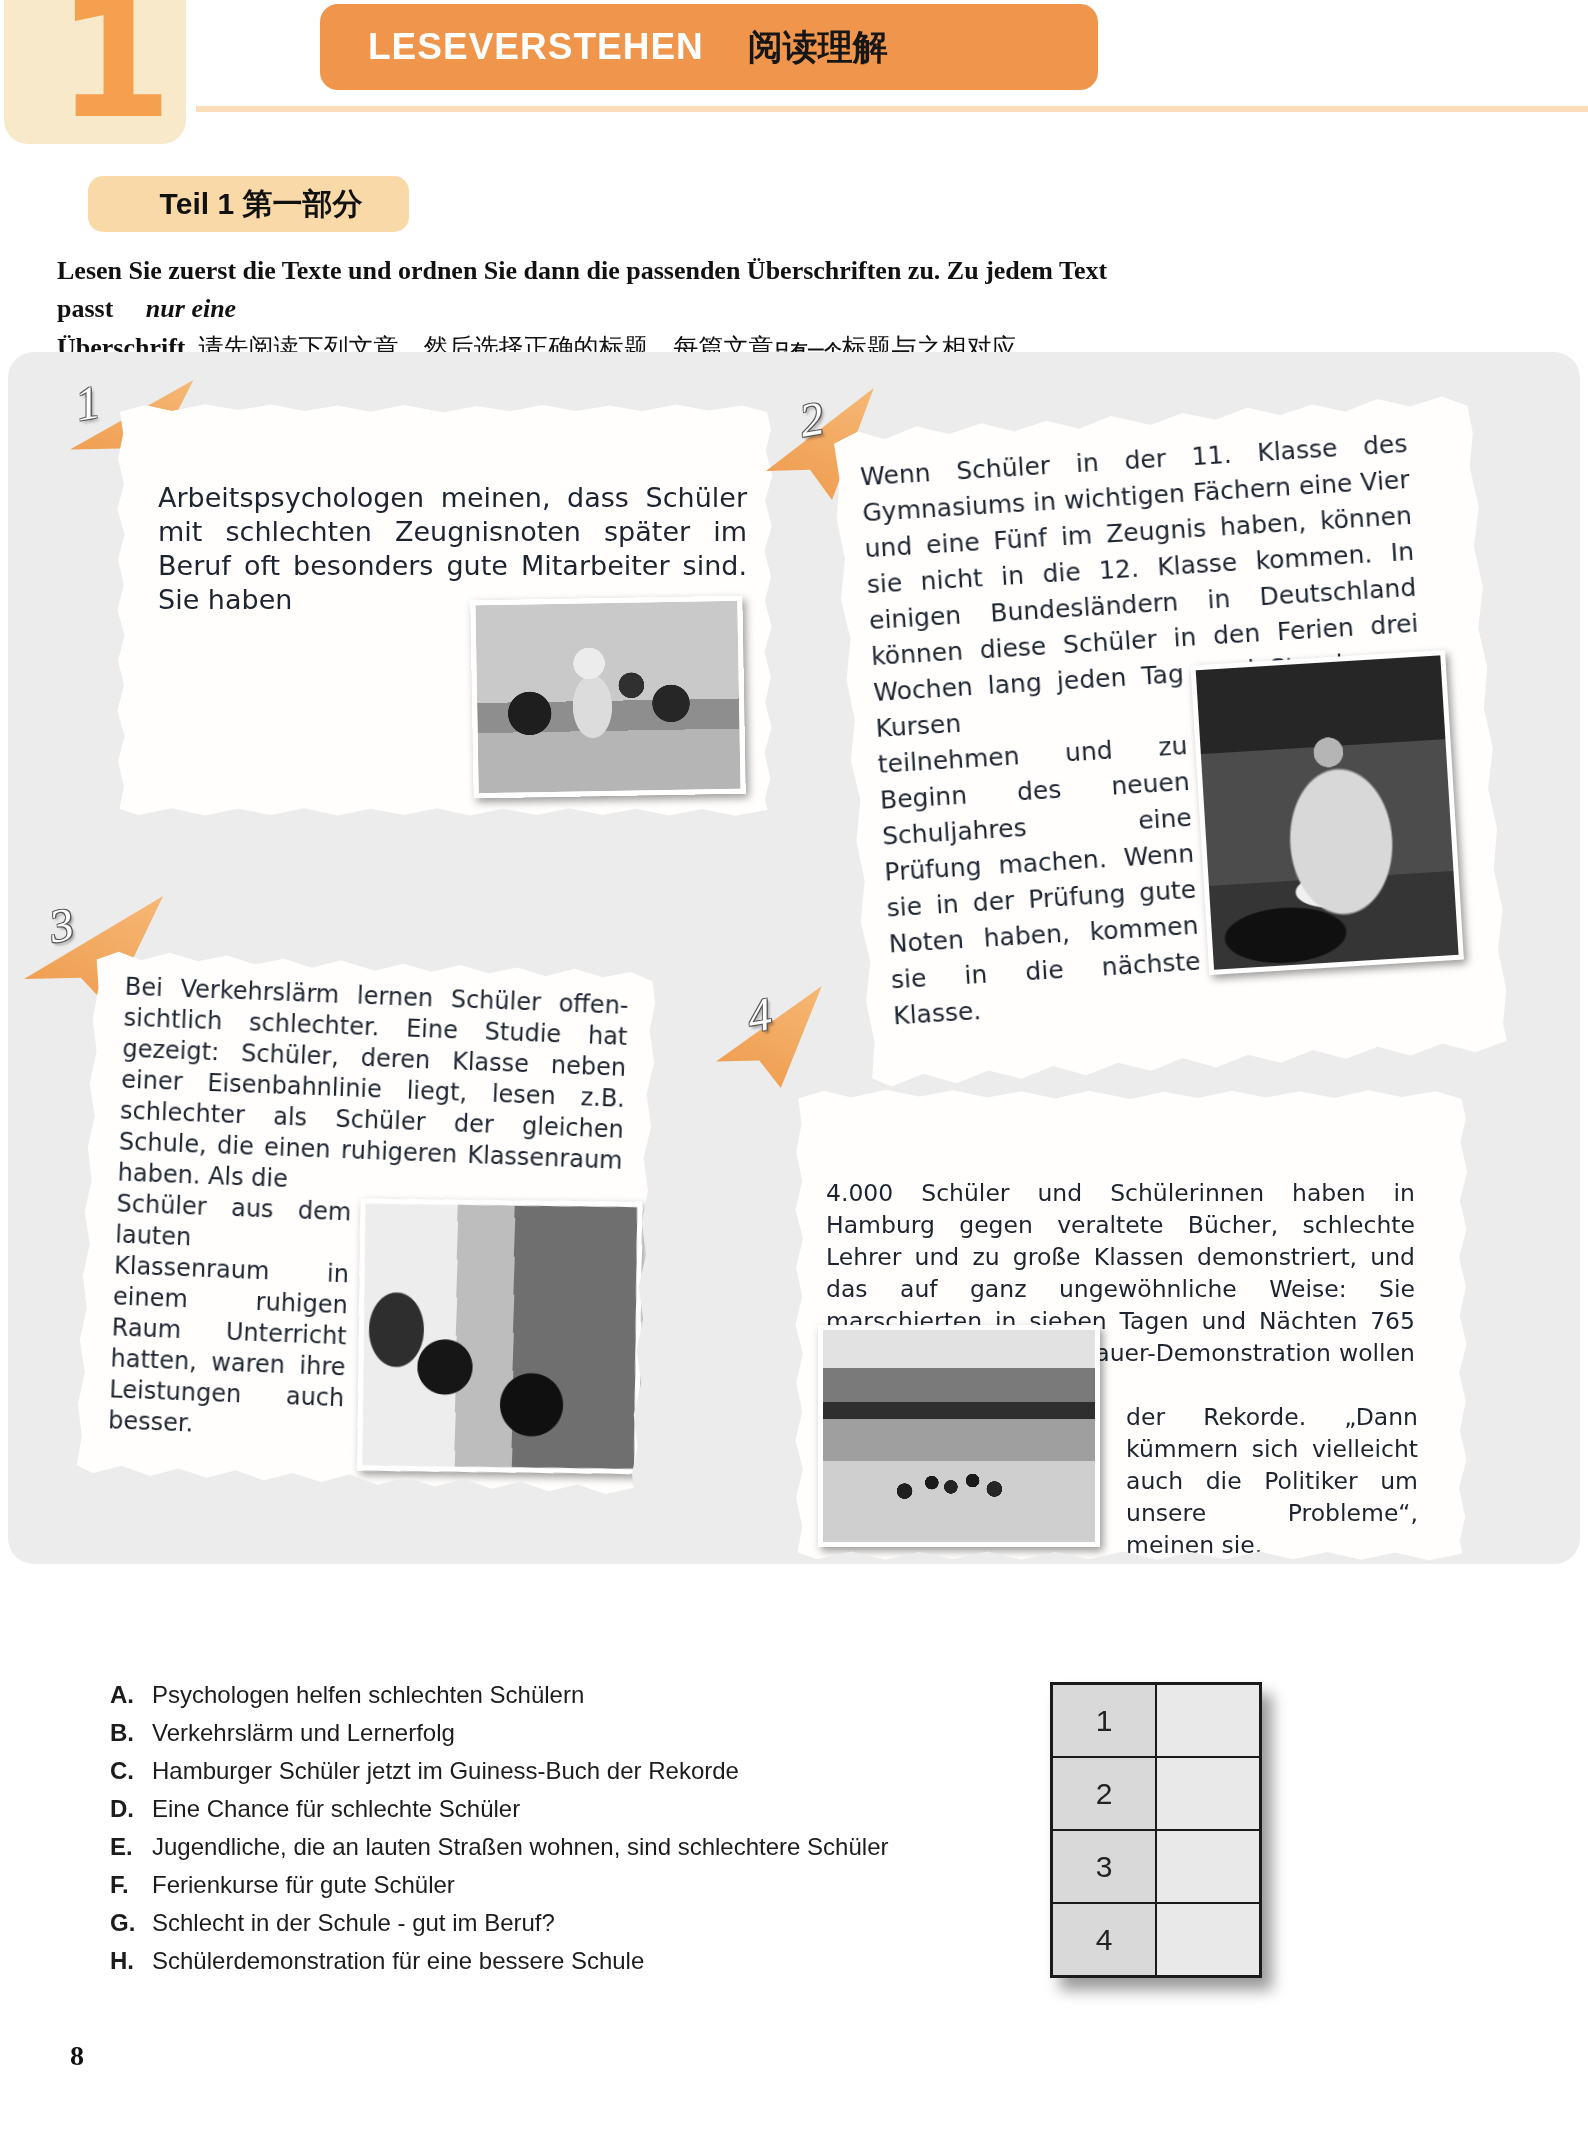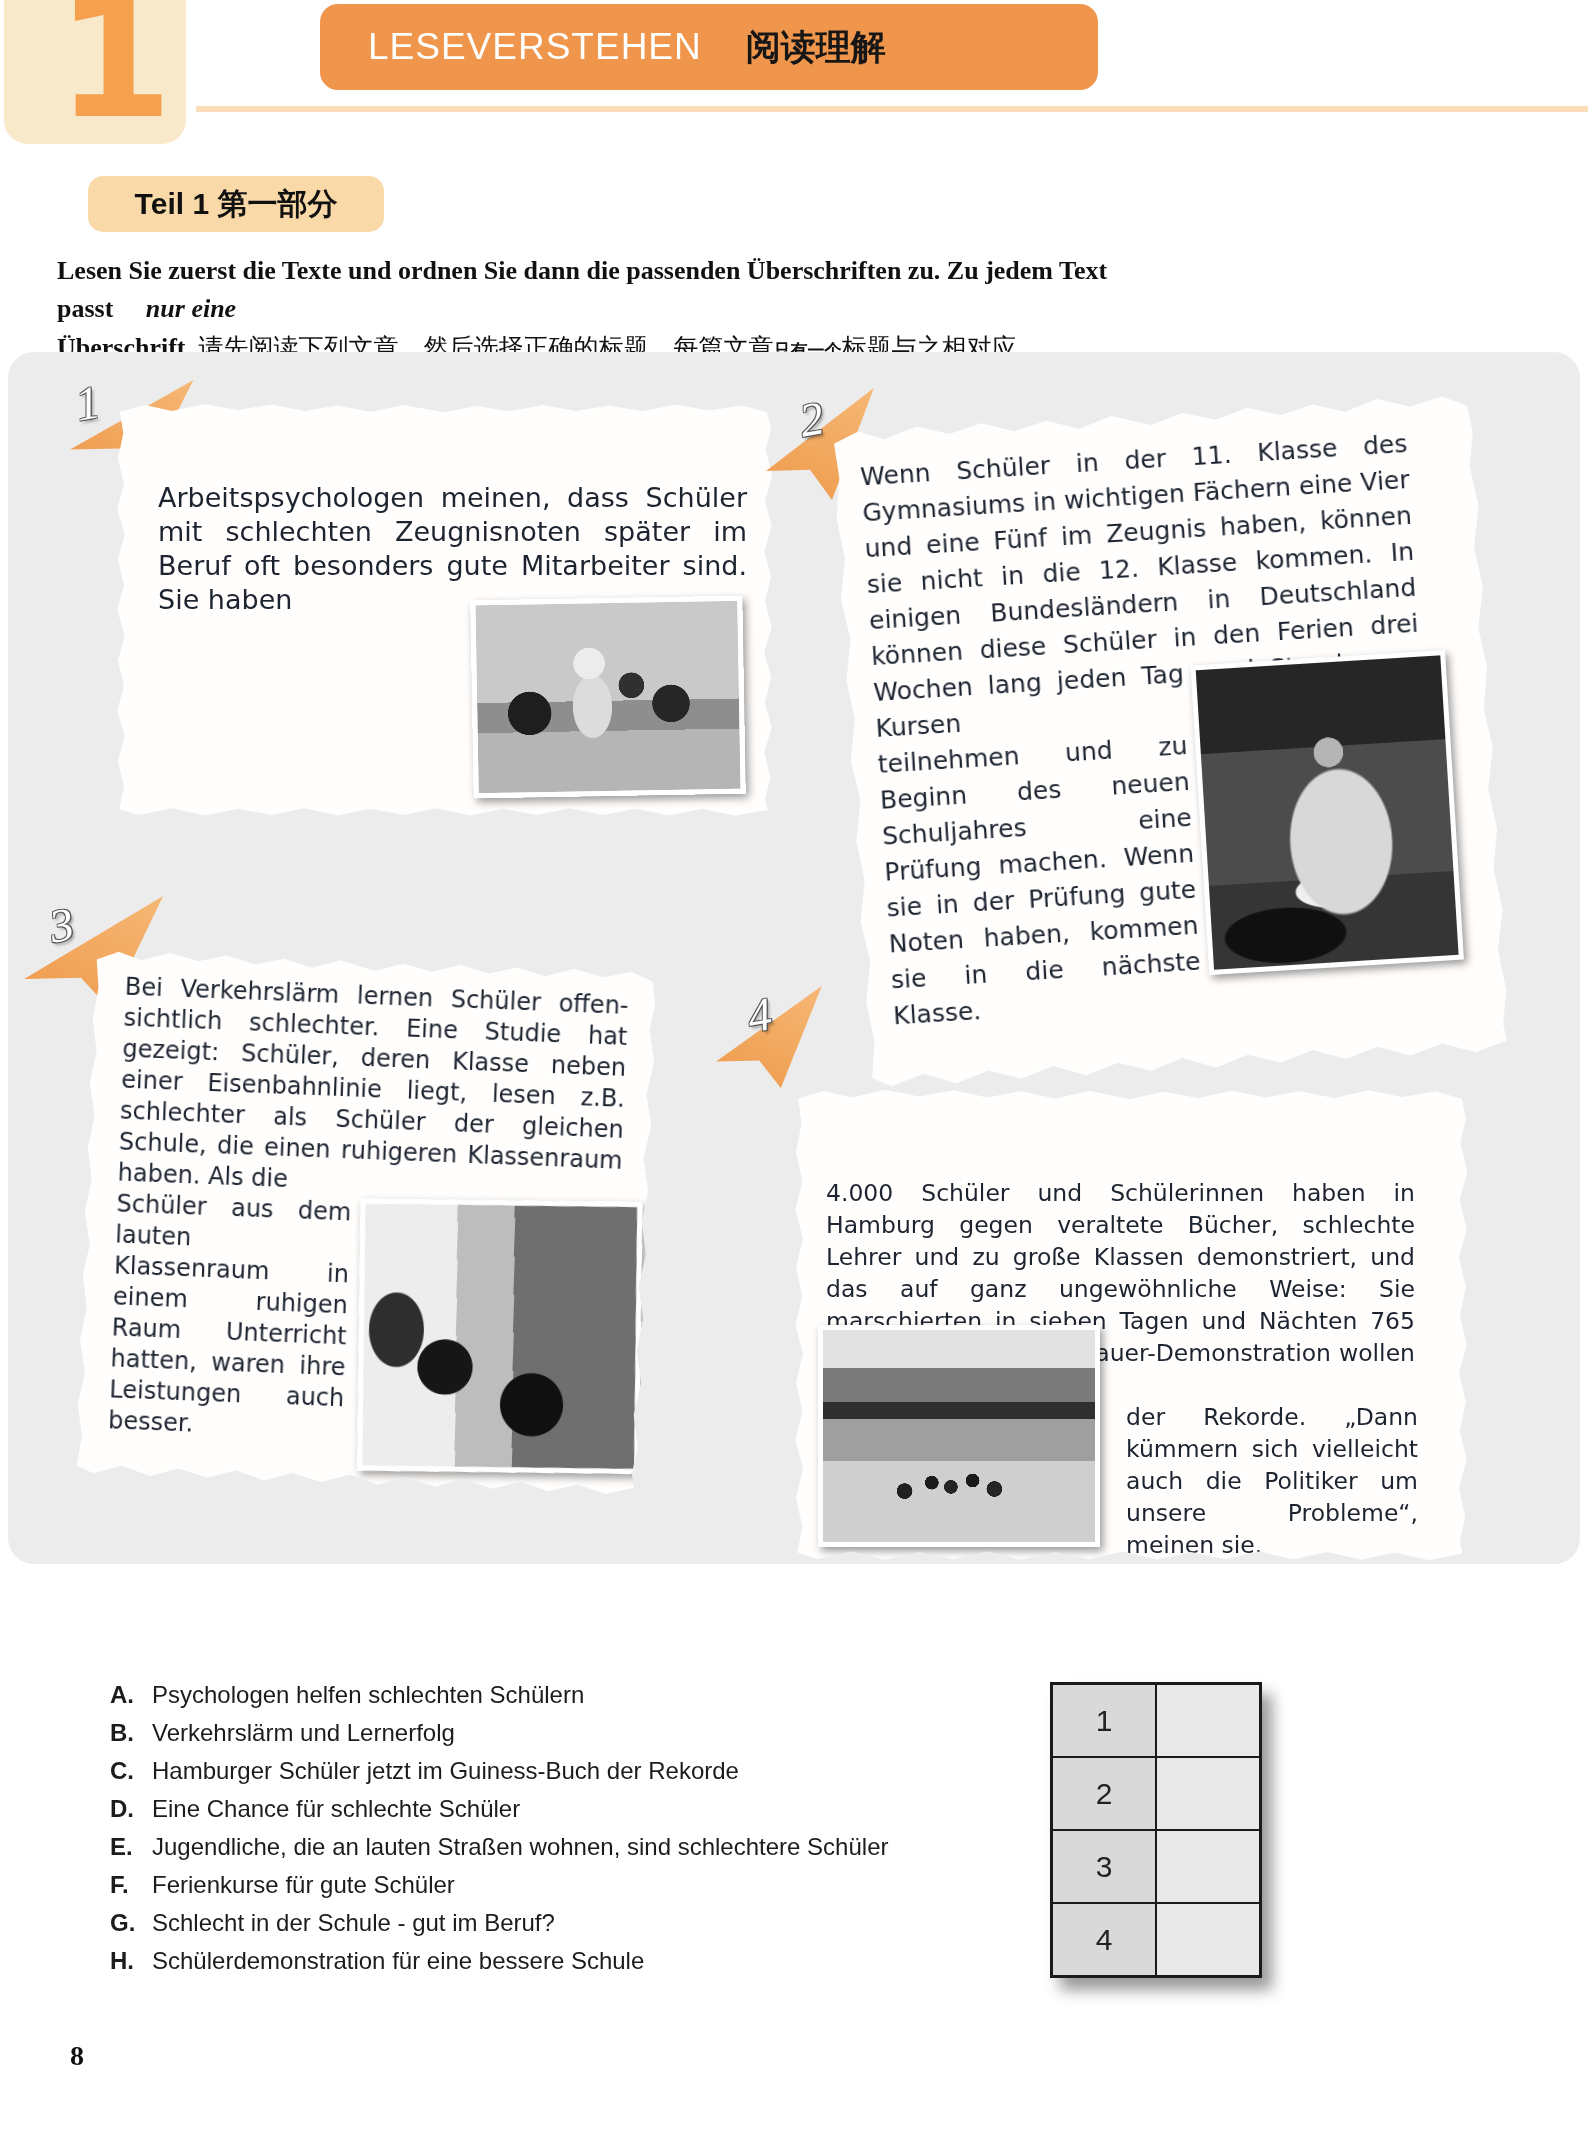--- a/index.html
+++ b/index.html
@@ -7,25 +7,25 @@
         font-family:"Liberation Sans",sans-serif;}
 
   
   .unit-block{position:absolute;left:4px;top:0;width:182px;height:144px;
     background:#f9e9cb;border-radius:0 0 24px 24px;}
   .unit-num{position:absolute;left:52px;top:-26px;font-family:"DejaVu Sans",sans-serif;
     font-weight:bold;font-size:168px;line-height:168px;color:#f4a04f;}
   .hdr-line{position:absolute;left:196px;top:106px;width:1392px;height:6px;background:#fbdeb9;}
   .banner{position:absolute;left:320px;top:4px;width:778px;height:86px;background:#f0964c;
     border-radius:18px;display:flex;align-items:center;padding-left:48px;box-sizing:border-box;}
-  .banner-de{color:#ffffff;font-weight:normal;font-size:37px;letter-spacing:1px;}
+  .banner-de{color:#ffffff;font-weight:bold;font-size:37px;letter-spacing:1px;}
   .banner-zh{color:#161616;font-weight:bold;font-size:35px;margin-left:44px;}
   .teil-label{position:absolute;left:88px;top:176px;width:296px;height:56px;background:#fad9a9;
     border-radius:15px;display:flex;align-items:center;justify-content:center;
-    font-weight:bold;font-size:30px;color:#111;}
+    font-weight:bold;font-size:30px;color:#111;padding-left:25px;}
 
   
   .instr{position:absolute;left:57px;top:252px;width:1100px;
     font-family:"Liberation Serif",serif;font-size:26px;line-height:38px;color:#111;}
   .instr b{font-weight:bold;}
   .instr .it{font-style:italic;font-weight:bold;margin-left:26px;}
   .instr .zh{font-family:"Liberation Sans",sans-serif;font-weight:normal;font-size:25px;text-decoration:underline;}
   .instr .zhb{font-family:"Liberation Sans",sans-serif;font-weight:bold;font-size:17px;}
 
   

